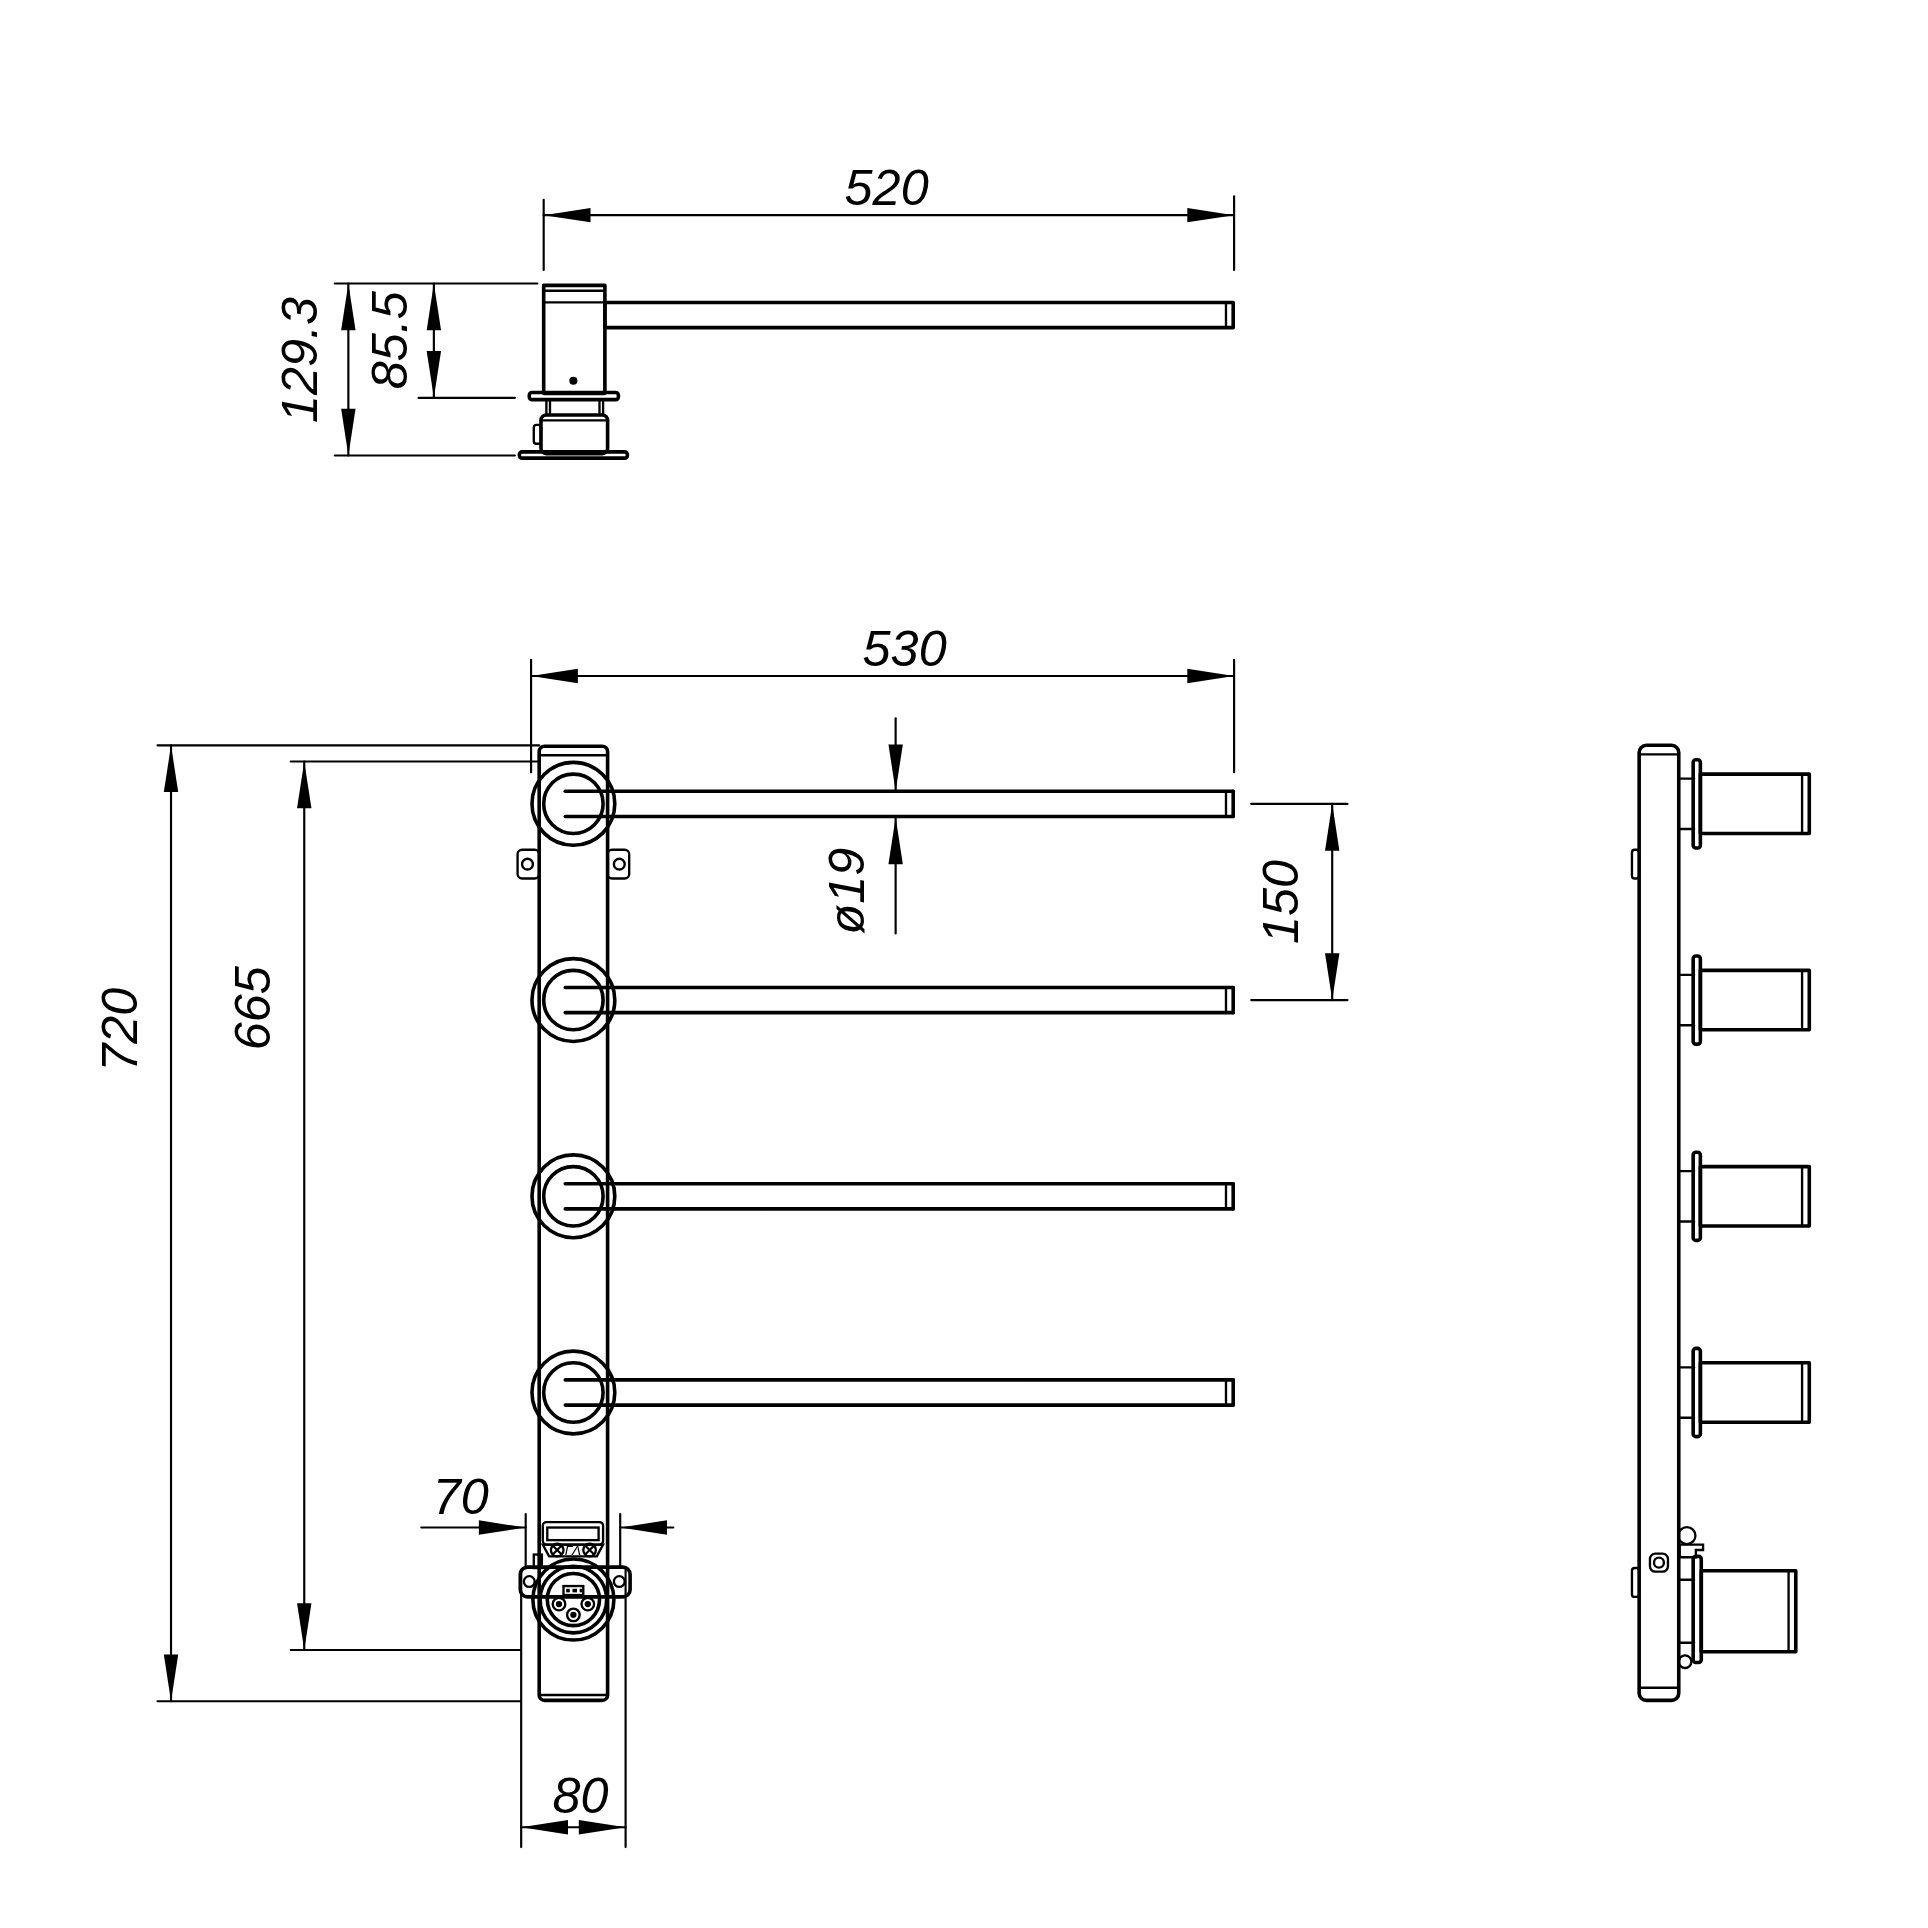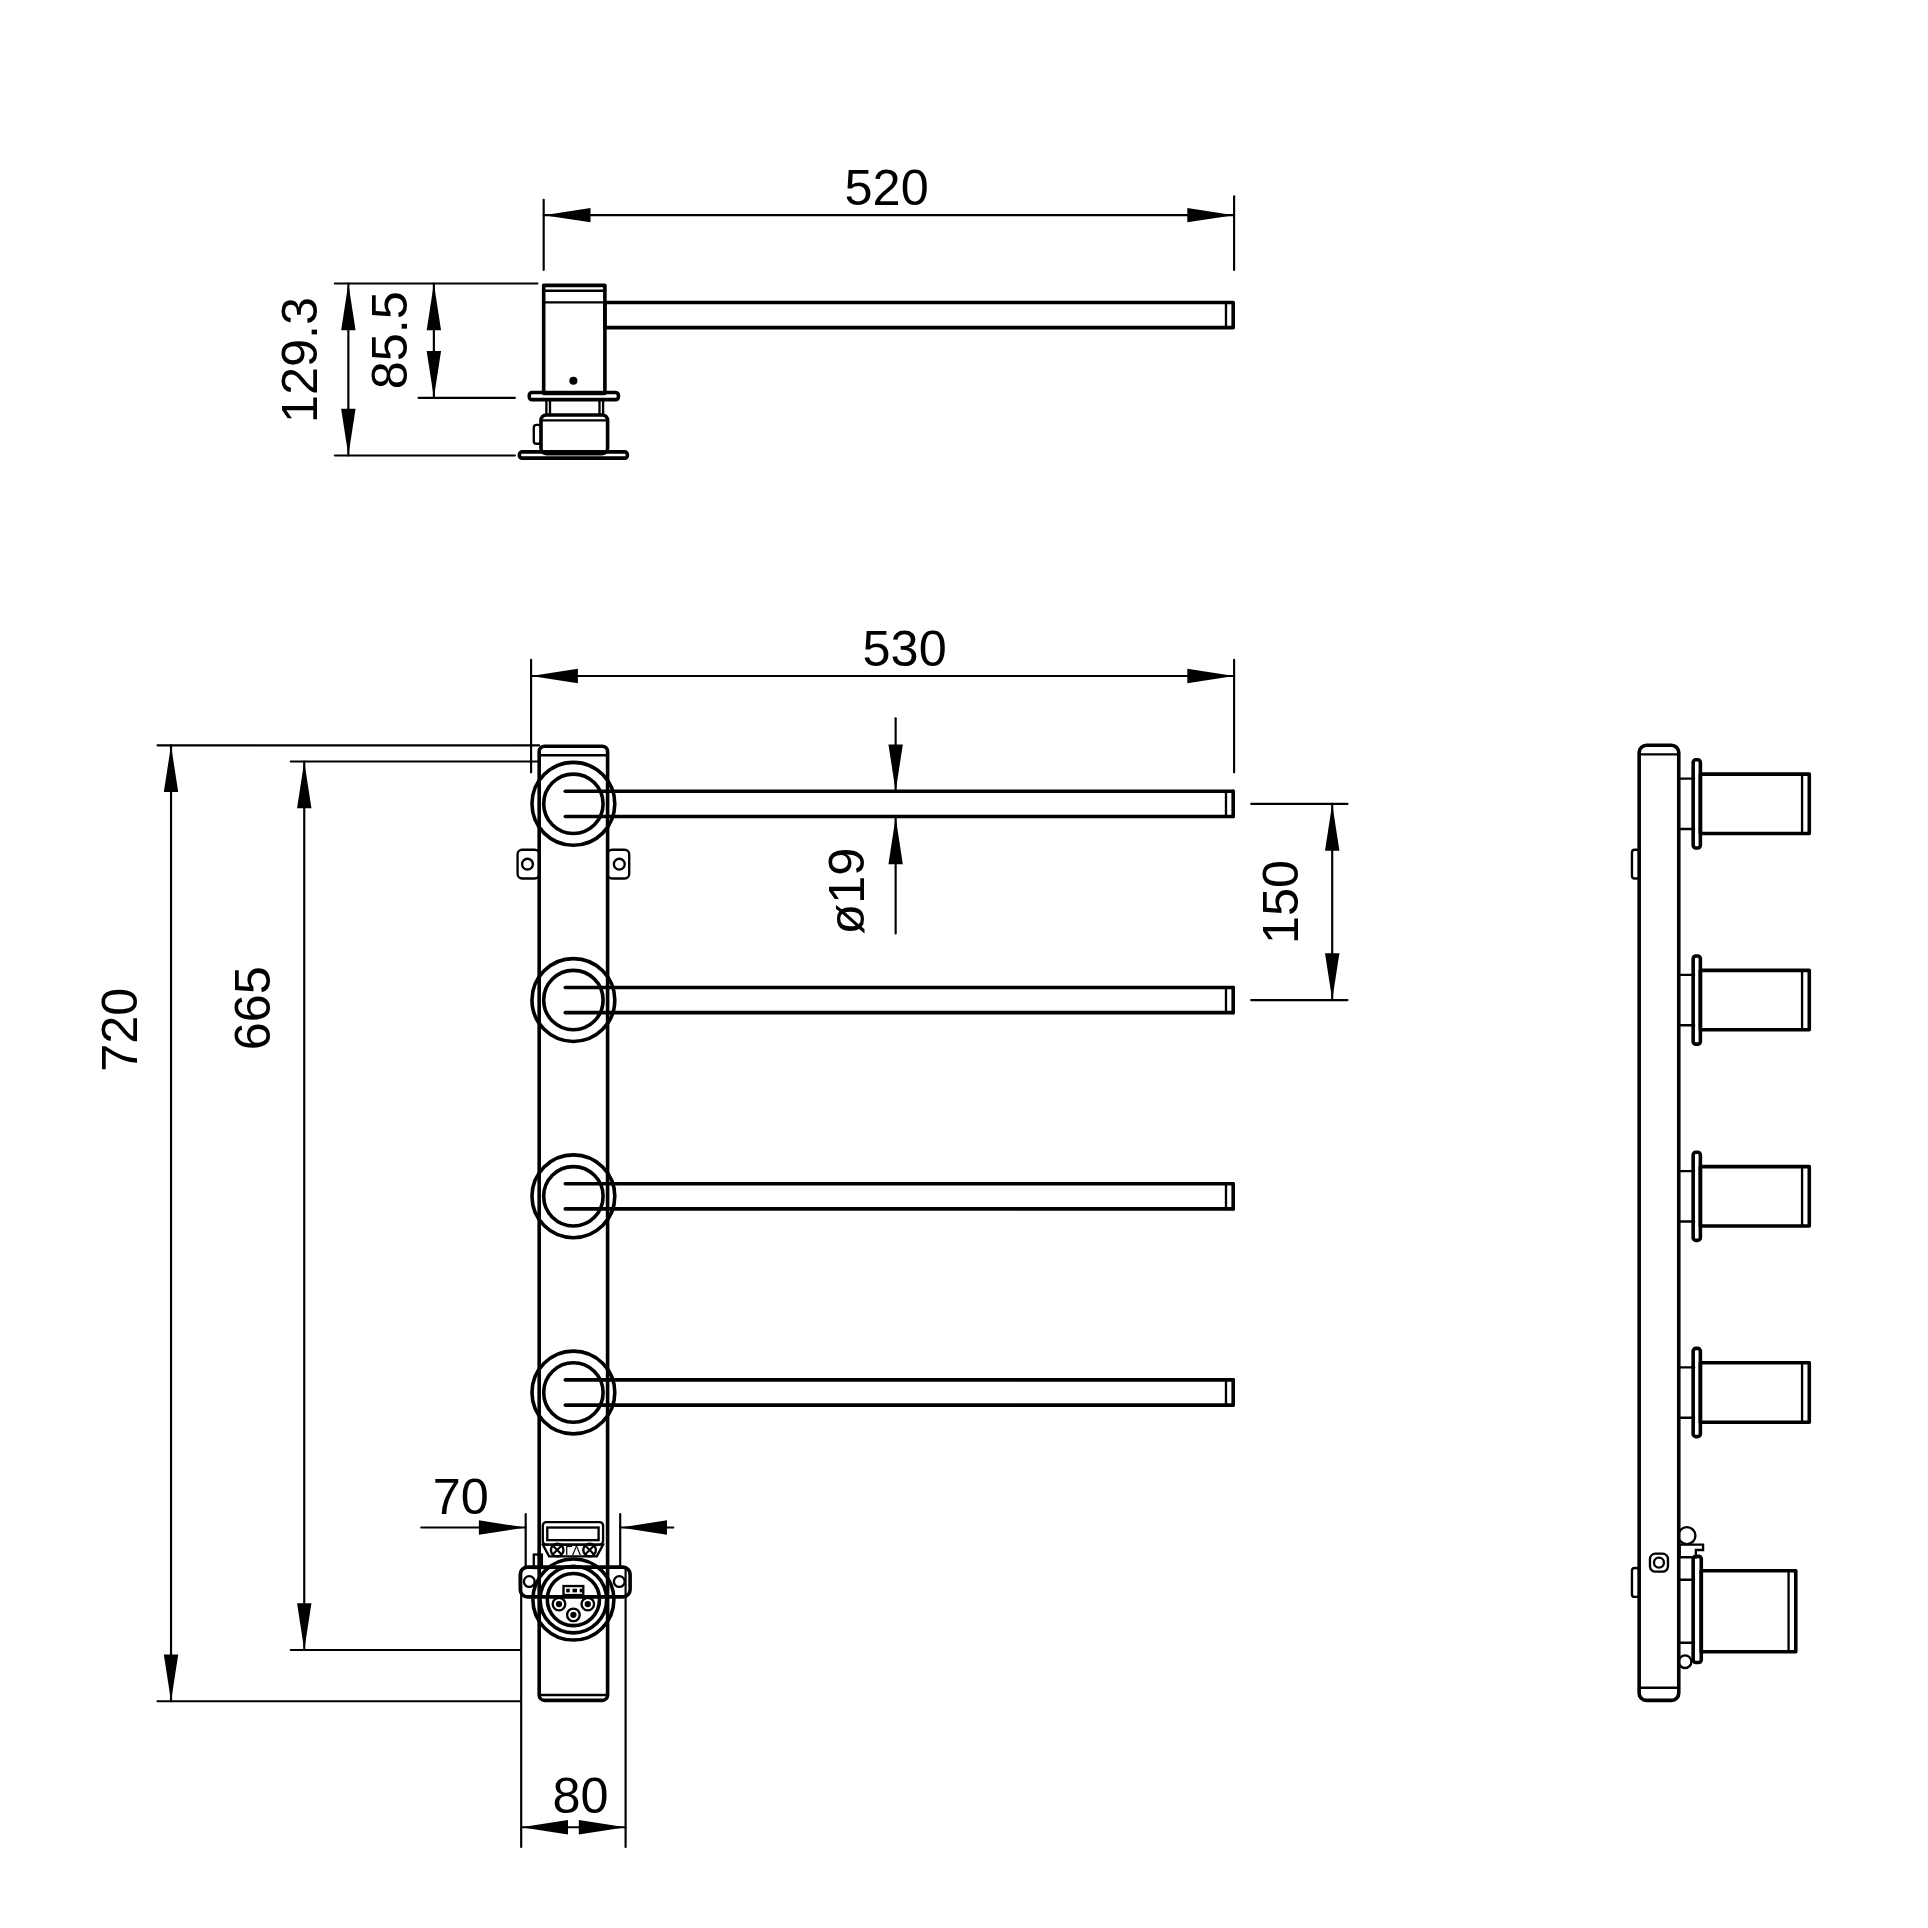--- a/index.html
+++ b/index.html
@@ -1,16 +1,16 @@
 <!DOCTYPE html>
 <html style="font-size:14.4px"><head>
 <meta charset="utf-8">
 <style>
   html,body{margin:0;padding:0;background:#fff;}
-  .stage{width:1929px;height:1929px;background:#ffffff;position:relative;font-family:"Liberation Sans",sans-serif;}
+  .stage{width:1929px;height:1929px;background:#ffffff;position:relative;font-family:"Liberation Sans",sans-serif;font-style:italic;}
   svg{display:block;}
   .obj{stroke:#000;stroke-width:4;fill:none;stroke-linecap:round;stroke-linejoin:round;}
   .obj-thin{stroke:#000;stroke-width:2.6;fill:none;stroke-linecap:round;}
   .dim{stroke:#000;stroke-width:2.4;fill:none;stroke-linecap:round;}
   .arrow{fill:#000;stroke:none;}
   .solid{fill:#000;stroke:none;}
   .dim-text{font-family:"Liberation Sans",sans-serif;font-size:56px;fill:#000;}
   .tiny-text{font-family:"Liberation Sans",sans-serif;font-size:15px;fill:#000;letter-spacing:1px;}
 </style>
 </head>

